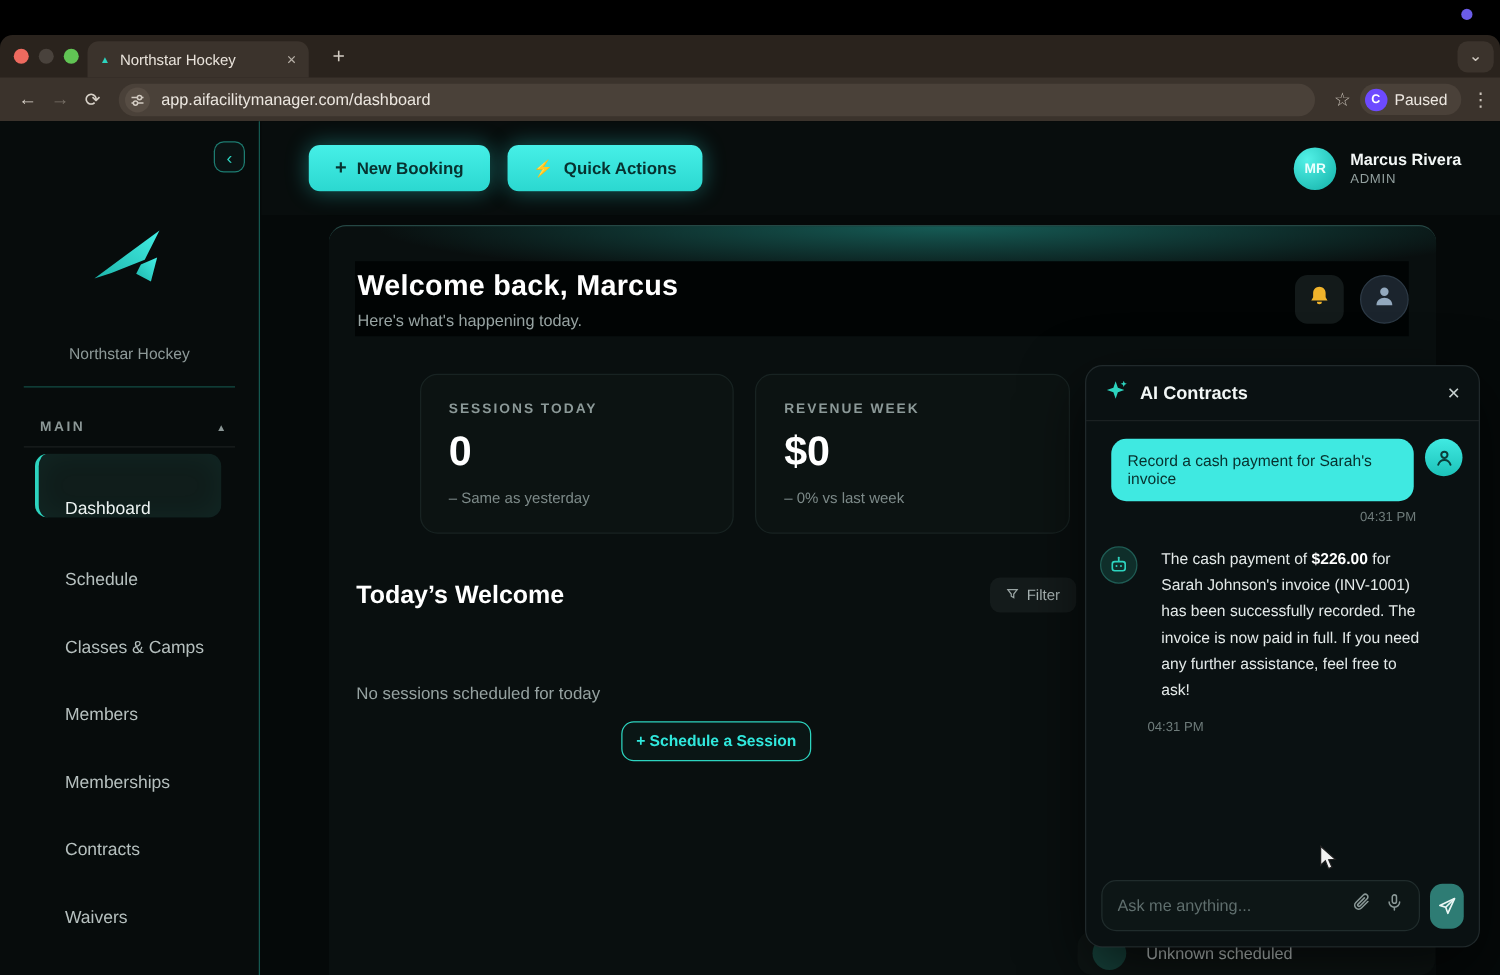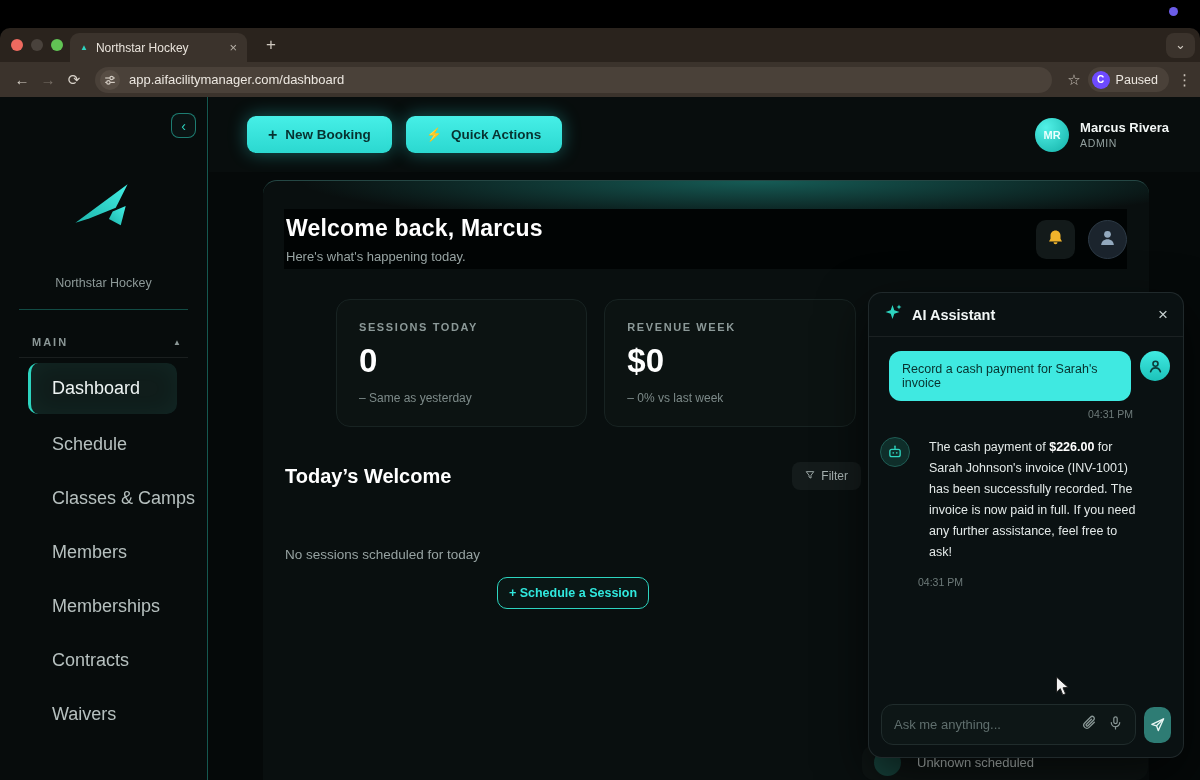--- a/index.html
+++ b/index.html
@@ -50,21 +50,21 @@
                   display:flex; align-items:center; justify-content:center; line-height:1; }
   .logo { position:absolute; top:82px; left:50%; transform:translateX(-50%); }
   .org-name { position:absolute; top:179px; width:100%; text-align:center; color:#8d9998; font-size:12.5px; }
   .sidebar-divider { position:absolute; top:212px; left:19px; right:19px; height:1px; background:rgba(45,212,191,.32); }
   .section-row { position:absolute; top:234px; left:32px; right:26px; height:22px; display:flex;
                  justify-content:space-between; align-items:center; }
   .section-underline { position:absolute; top:260px; left:19px; right:19px; height:1px; background:rgba(255,255,255,.08); }
   .section-label { color:#8b9796; font-size:11px; font-weight:bold; letter-spacing:2px; }
   .section-caret { color:#8b9796; font-size:8px; }
   .nav { position:absolute; top:266px; left:0; right:0; }
-  .nav-item { height:54px; display:flex; align-items:center; padding-left:52px; color:#b6c0bf; font-size:18px; }
+  .nav-item { height:54px; display:flex; align-items:flex-end; padding-left:52px; color:#b6c0bf; font-size:14px; }
   .nav-item.active { height:51px; margin:0 30px 3px 28px; border-radius:10px; background:#101d1b;
                      border-left:3px solid #2dd4bf; padding-left:21px; color:#eef4f3;
                      box-shadow:inset 0 0 24px rgba(45,212,191,.06); }
 
   
   .main { position:absolute; left:209px; top:0; right:0; bottom:0; }
   .topbar { position:absolute; top:0; left:0; right:0; height:75px; display:flex; align-items:center;
             padding:0 31px 0 38px; background:#080d0d; }
   .action-btn { height:37px; border-radius:9px; background:linear-gradient(180deg,#46efe7,#2bd8d0);
                 color:#073230; font-weight:bold; font-size:13.5px; display:flex; align-items:center; gap:8px;
@@ -334,21 +334,21 @@
   </div>
 
   <div class="ai-panel">
     <div class="ai-header">
       <span>
         <svg width="19" height="19" viewBox="0 0 19 19">
           <path d="M8.5 2 L10.3 7.2 L15.5 9 L10.3 10.8 L8.5 16 L6.7 10.8 L1.5 9 L6.7 7.2 Z" fill="#2dd4bf"></path>
           <path d="M15 1.5 L15.7 3.3 L17.5 4 L15.7 4.7 L15 6.5 L14.3 4.7 L12.5 4 L14.3 3.3 Z" fill="#2dd4bf"></path>
         </svg>
       </span>
-      <span class="ai-title">AI Assistant</span>
+      <span class="ai-title">AI Contracts</span>
       <span class="ai-close">×</span>
     </div>
 
     <div class="msg-user-row">
       <div class="user-bubble">Record a cash payment for Sarah's invoice</div>
       <div class="chat-user-avatar">
         <svg width="15" height="15" viewBox="0 0 15 15" fill="none" stroke="#0b3e3a" stroke-width="1.6" stroke-linecap="round">
           <circle cx="7.5" cy="4.8" r="2.5"></circle>
           <path d="M2.6 12.8c.8-2.6 2.6-3.9 4.9-3.9s4.1 1.3 4.9 3.9"></path>
         </svg>

